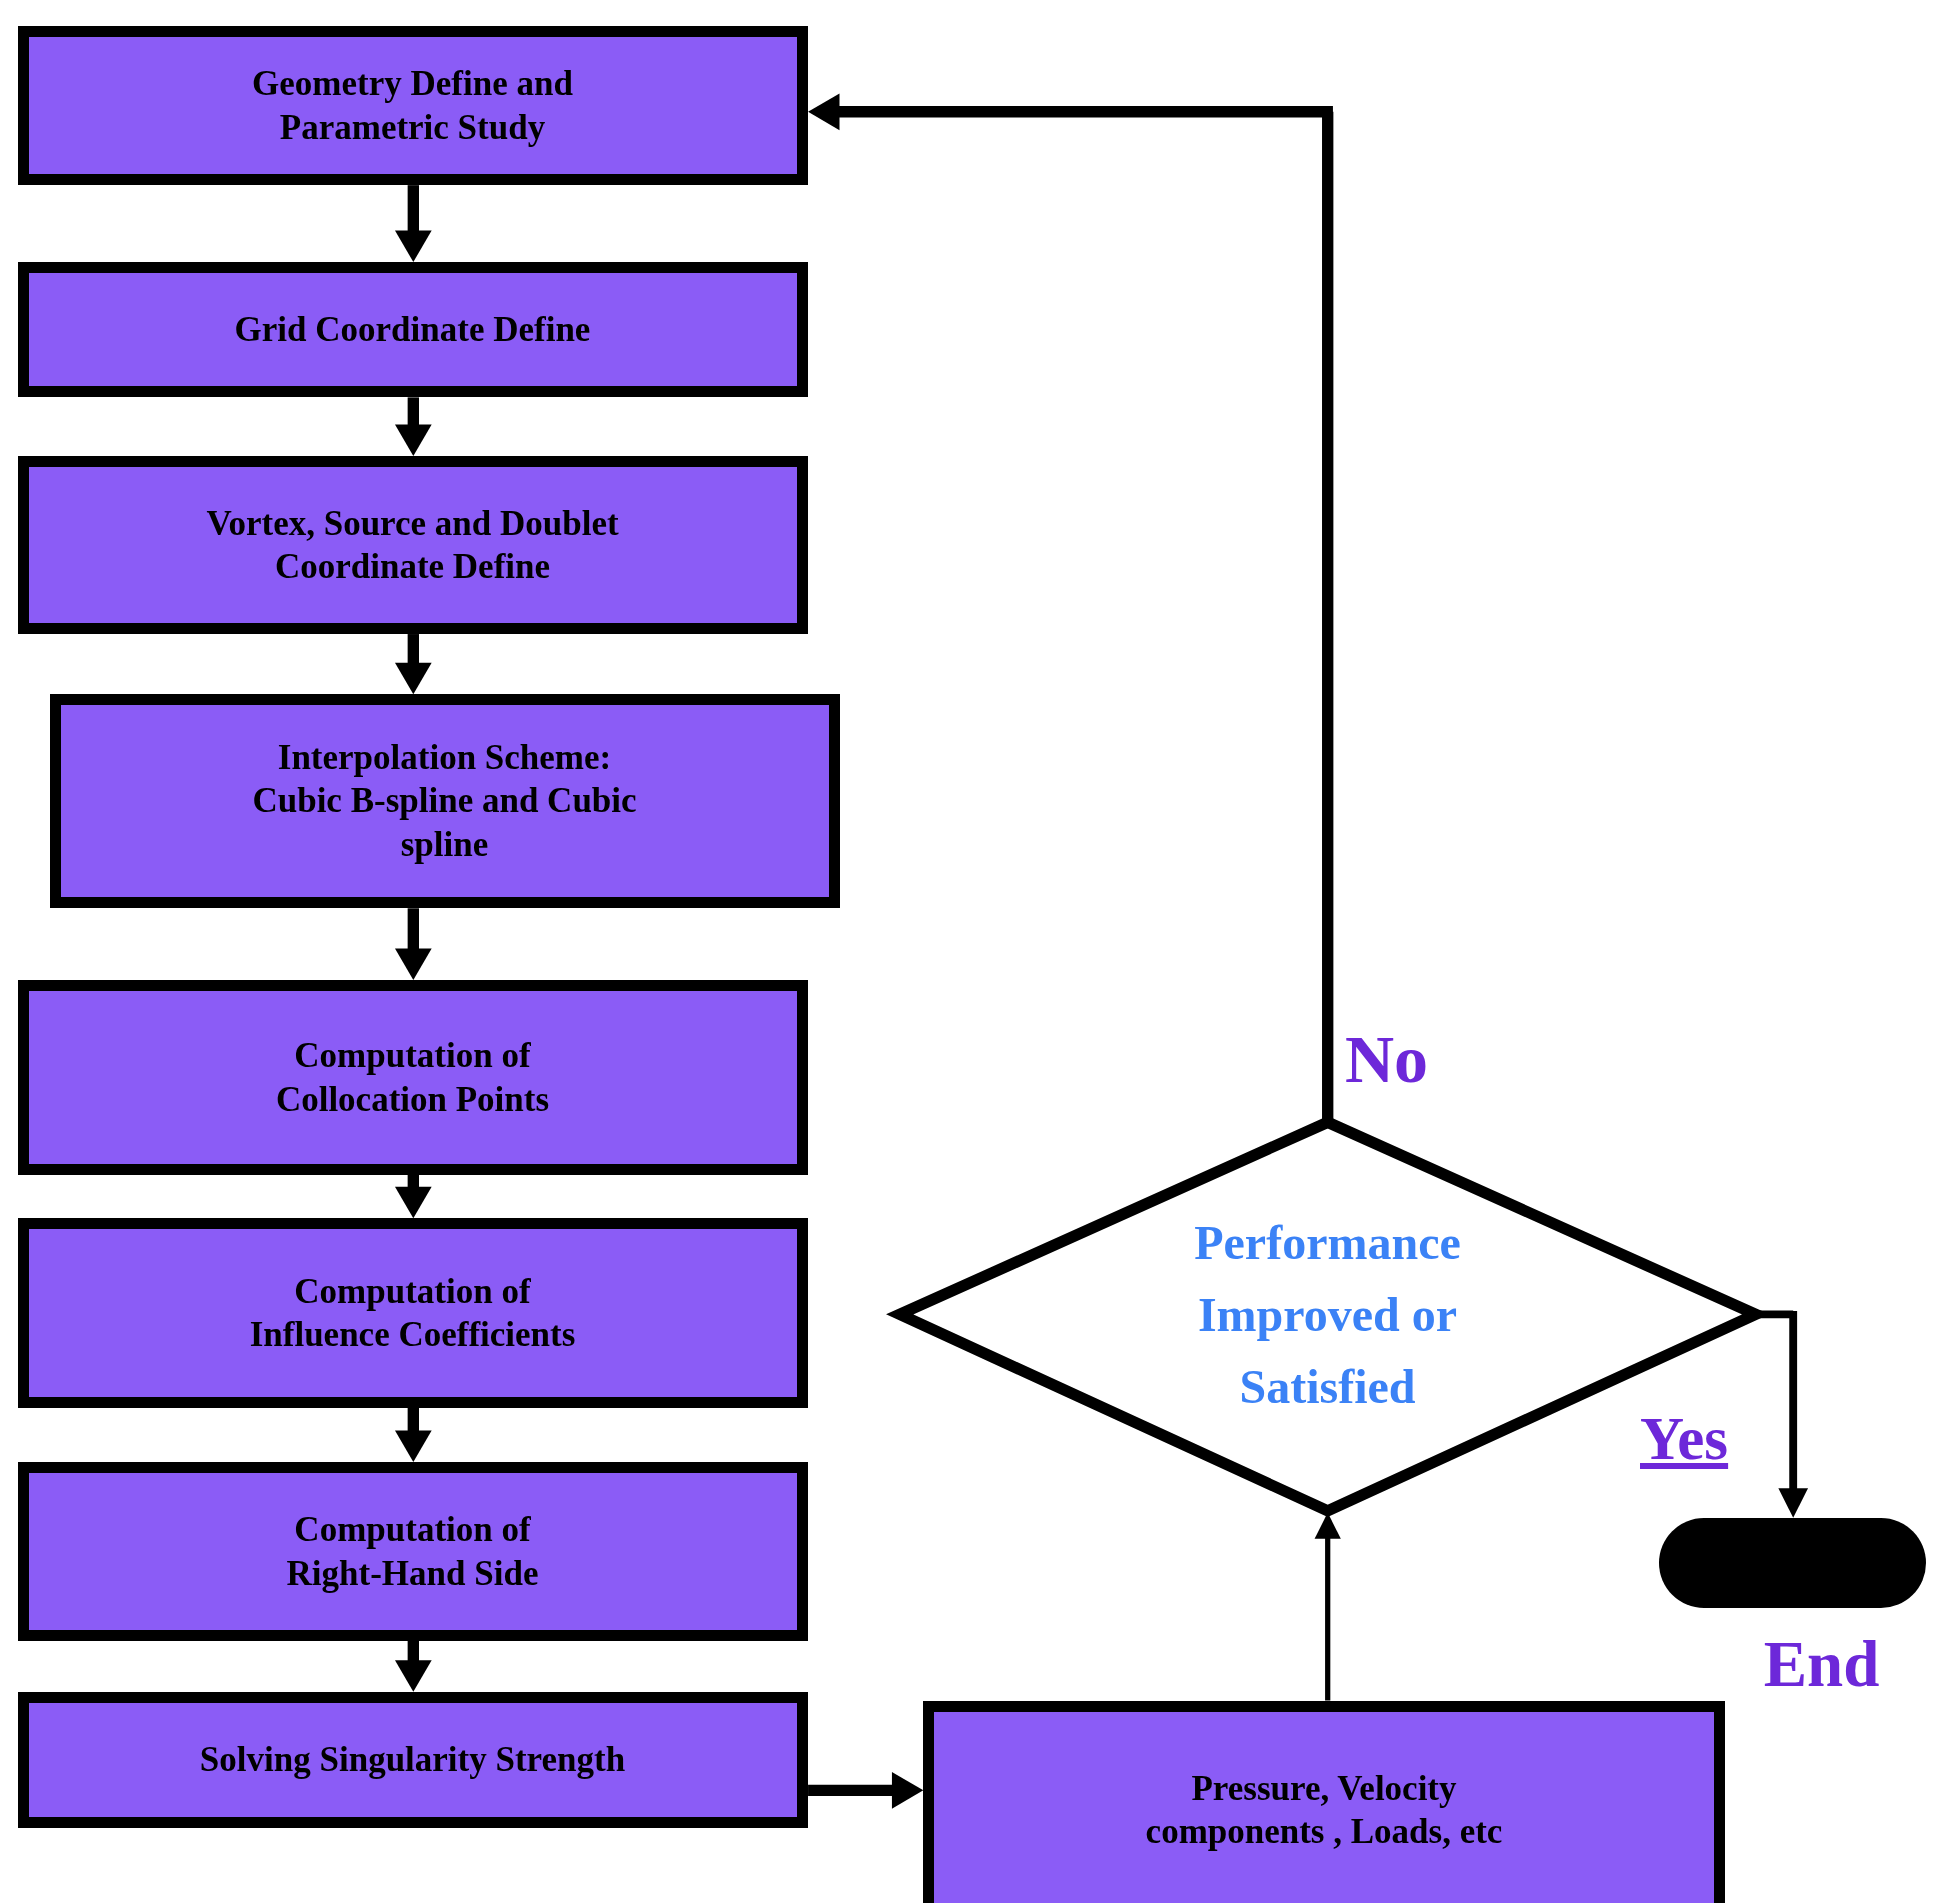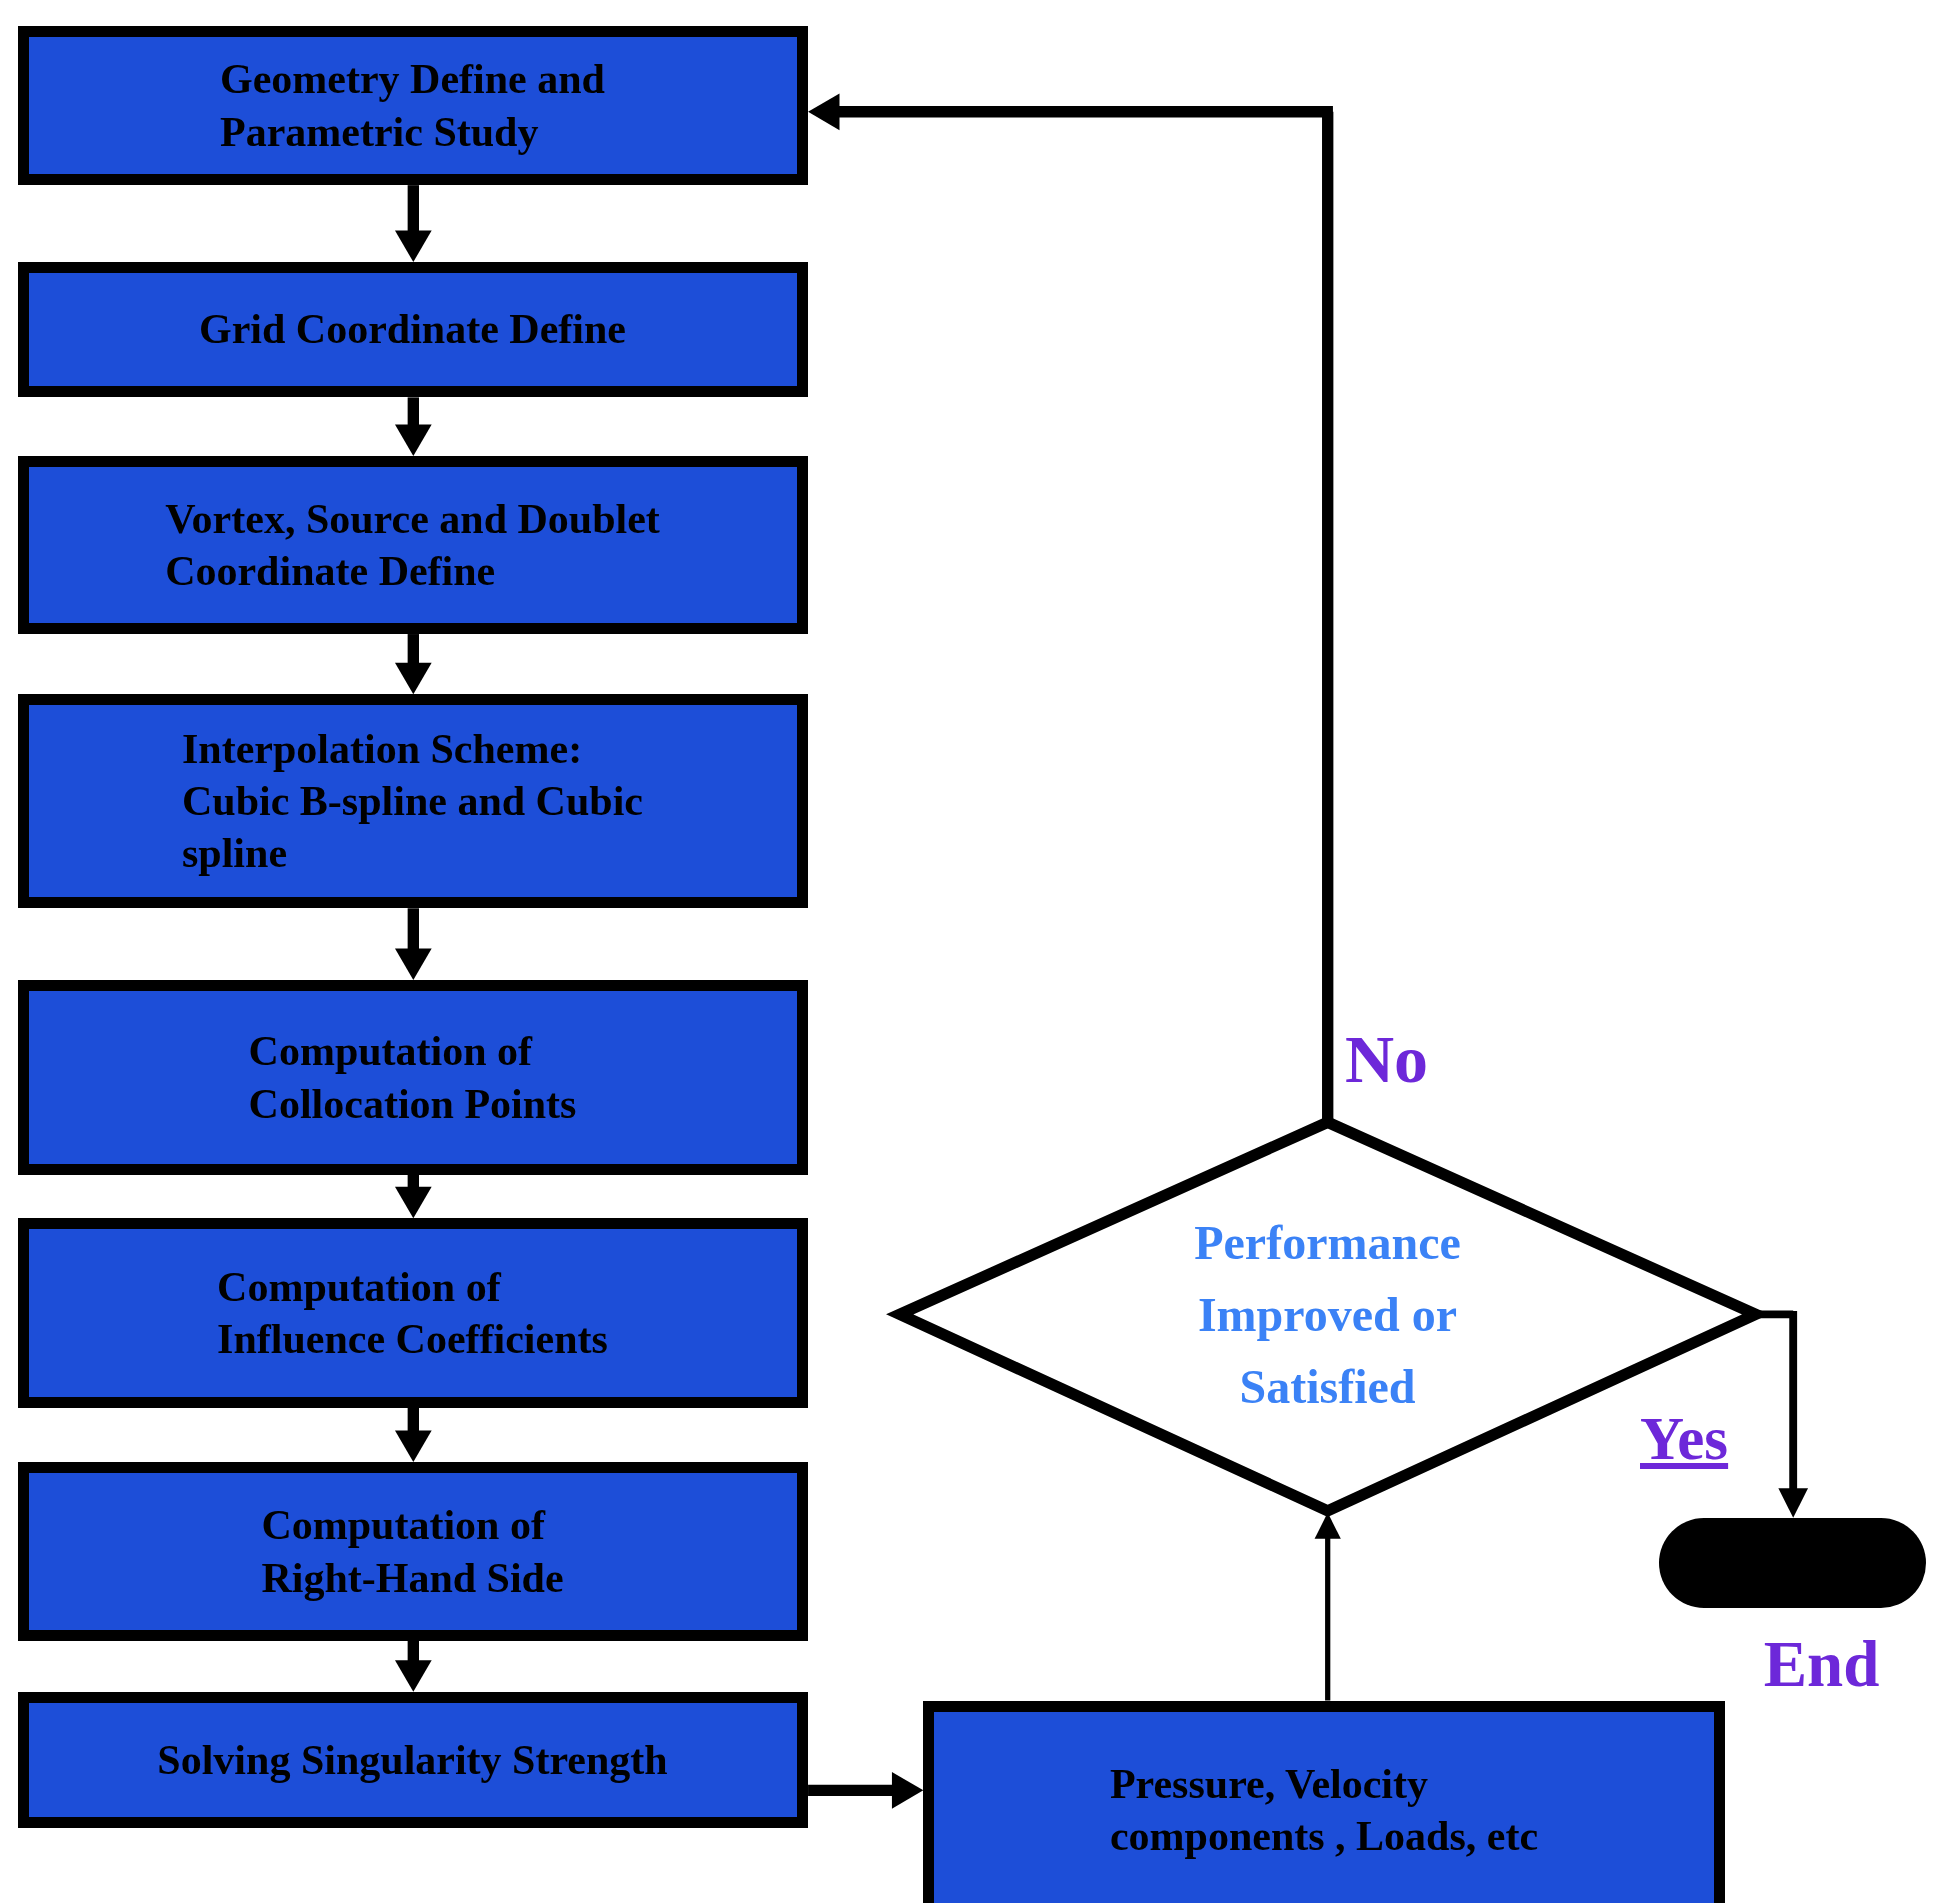--- a/index.html
+++ b/index.html
@@ -14,27 +14,27 @@
     position: relative;
     width: 1948px;
     height: 1903px;
     background: #ffffff;
     overflow: hidden;
   }
   .pbox {
     position: absolute;
     box-sizing: border-box;
     border: 11.4px solid #000000;
-    background: #1d4ed8;
+    background: #8b5cf6;
     display: flex;
     align-items: center;
     justify-content: center;
-    text-align: left;
+    text-align: center;
     font-weight: bold;
-    font-size: 42px;
+    font-size: 35px;
     line-height: 1.24;
     color: #000000;
     white-space: pre-line;
   }
   .left-col { left: 17.5px; width: 790px; }
   .free-label {
     position: absolute;
     font-weight: bold;
     color: #6d28d9;
     text-align: center;
@@ -134,21 +134,21 @@
   </svg>
 
   <div class="pbox left-col" style="top:26px;   height:159px;">Geometry Define and
 Parametric Study</div>
 
   <div class="pbox left-col" style="top:262px;  height:135px;">Grid Coordinate Define</div>
 
   <div class="pbox left-col" style="top:456px;  height:178px;">Vortex, Source and Doublet
 Coordinate Define</div>
 
-  <div class="pbox left-col" style="top:694px;  height:214px;">Interpolation Scheme:
+  <div class="pbox left-col" style="top:694px;  height:214px;margin-left:32px;">Interpolation Scheme:
 Cubic B-spline and Cubic
 spline</div>
 
   <div class="pbox left-col" style="top:980px; height:195px;">Computation of
 Collocation Points</div>
 
   <div class="pbox left-col" style="top:1218px; height:190px;">Computation of
 Influence Coefficients</div>
 
   <div class="pbox left-col" style="top:1462px; height:179px;">Computation of

